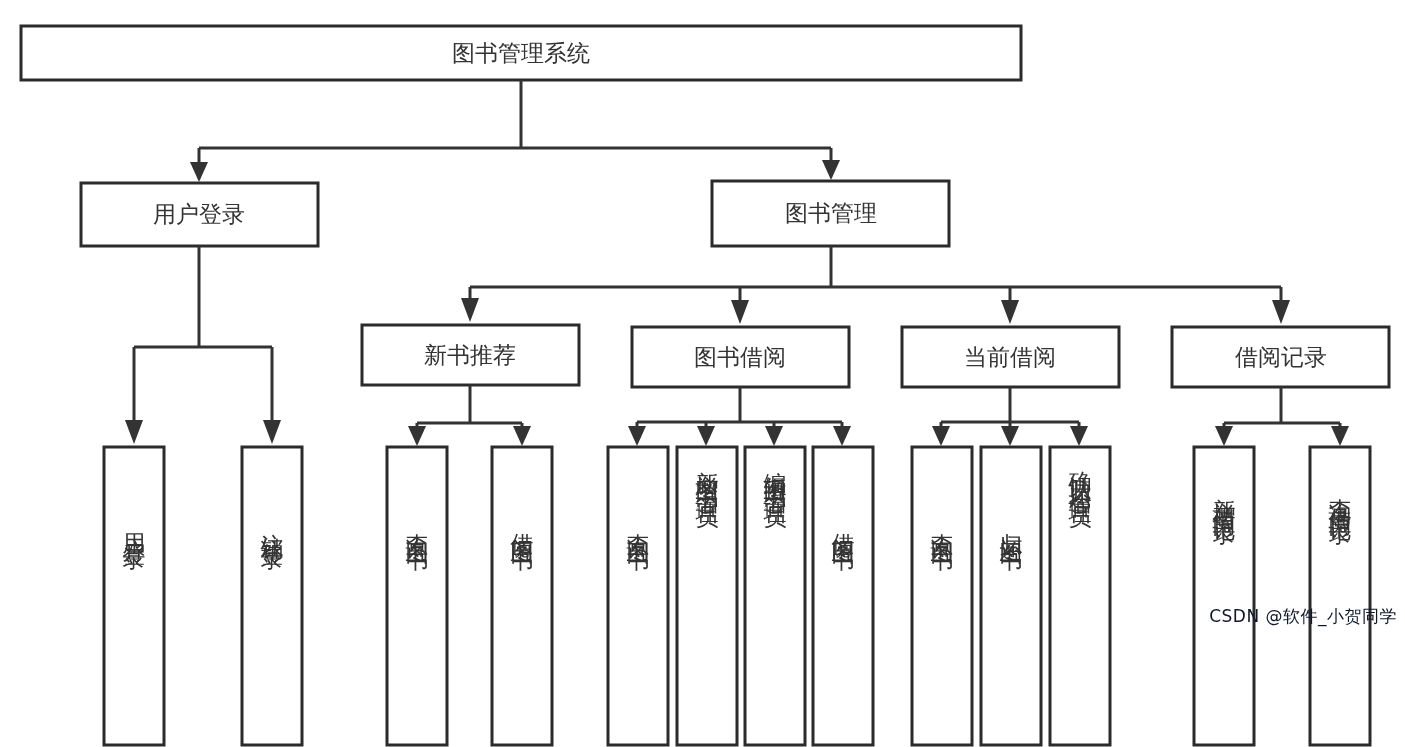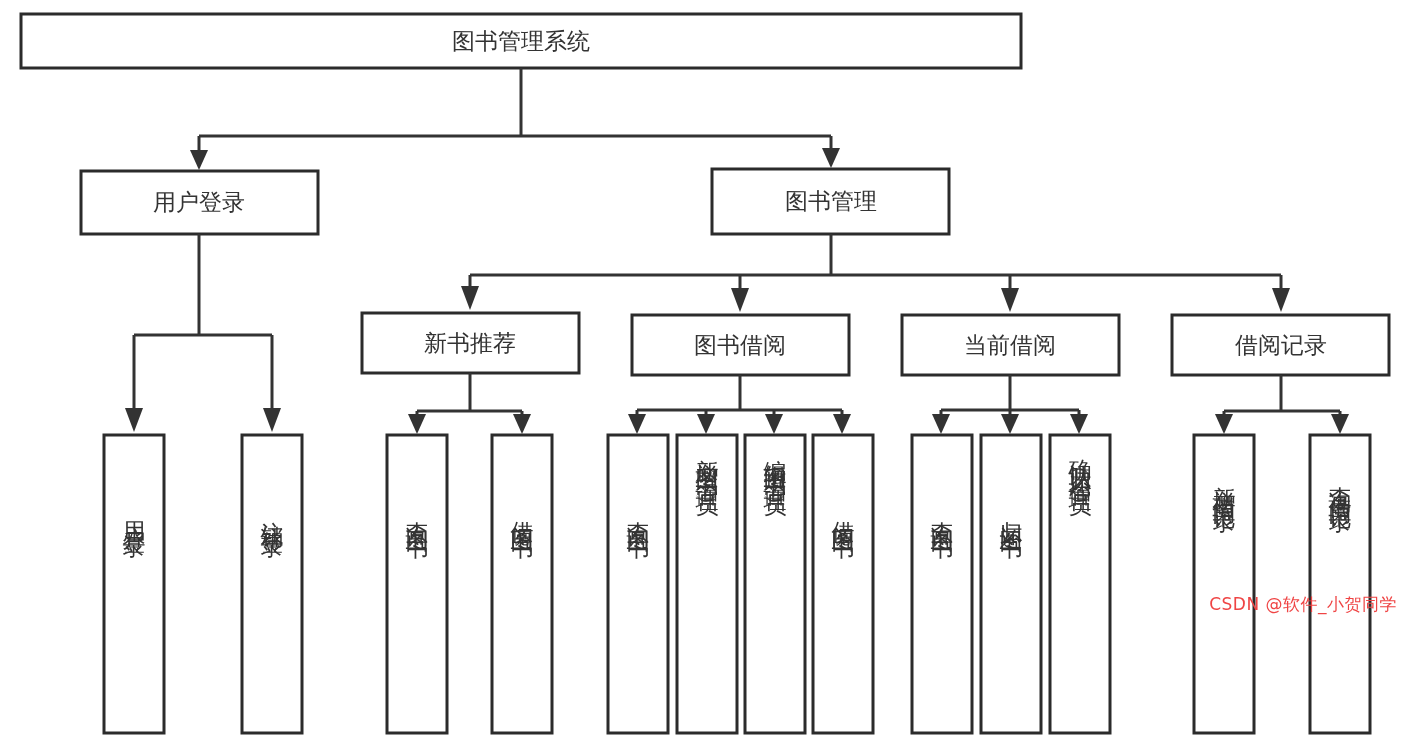--- a/index.html
+++ b/index.html
@@ -12,20 +12,21 @@
     width: 1405px;
     height: 747px;
     overflow: hidden;
     font-family: "DejaVu Sans", "Liberation Sans", sans-serif;
   }
   #diagram-root {
     position: relative;
     width: 1405px;
     height: 621px;
     background: #ffffff;
+    margin-top: 12px;
   }
   svg#tree-svg {
     position: absolute;
     left: 0;
     top: 0;
     width: 1405px;
     height: 747px;
     display: block;
   }
   .node-rect {
@@ -72,21 +73,21 @@
     color: #333333;
     letter-spacing: 5px;
     white-space: nowrap;
   }
   .watermark {
     position: absolute;
     right: 8px;
     bottom: 5px;
     font-family: "DejaVu Sans", "Liberation Sans", sans-serif;
     font-size: 17px;
-    color: #ef4444;
+    color: #0f172a;
     letter-spacing: 0.5px;
     white-space: nowrap;
   }
 </style>
 </head>
 <body>
 
 <div id="diagram-root">
 
   <svg id="tree-svg" viewBox="0 0 1405 747">

